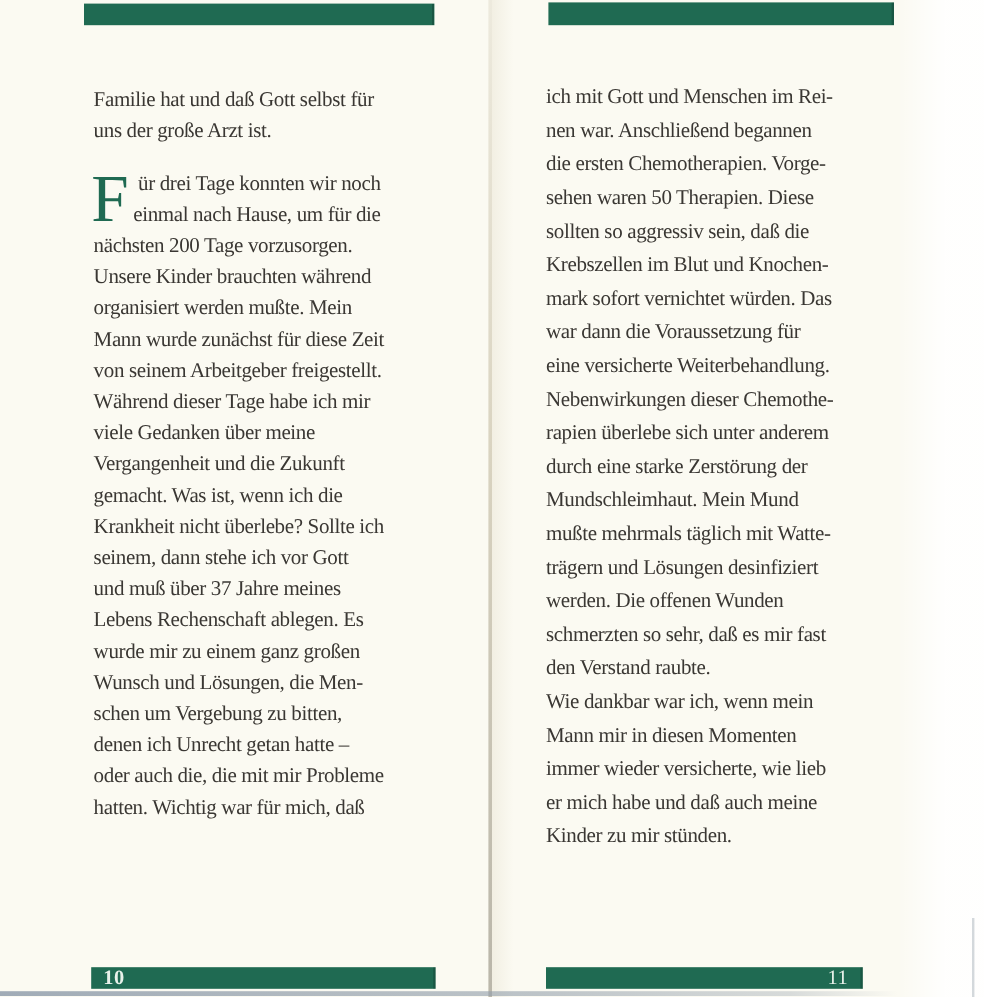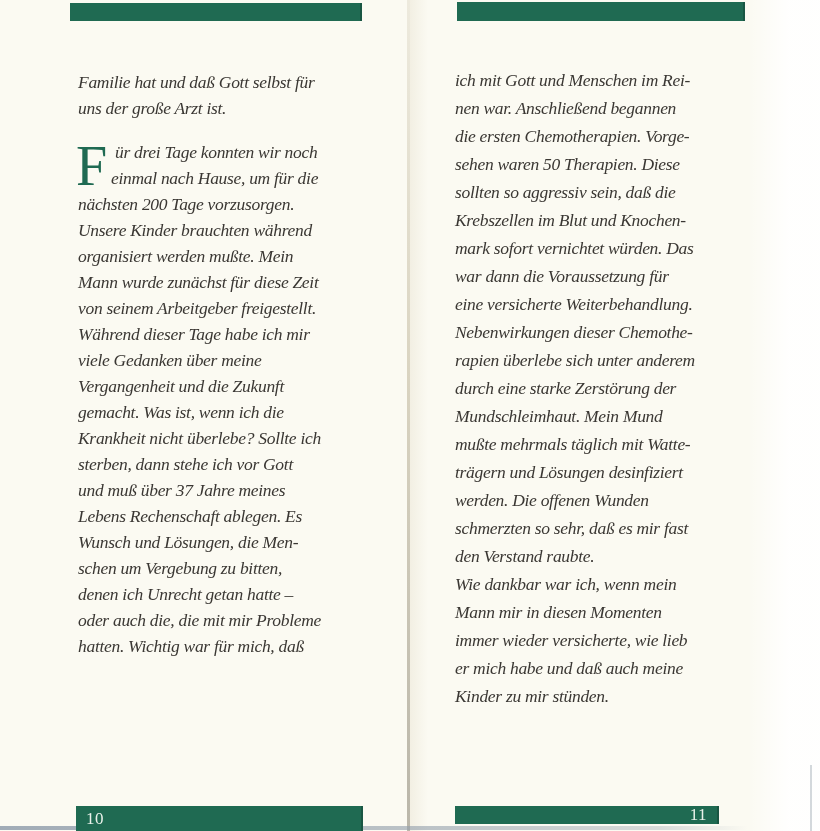--- a/index.html
+++ b/index.html
@@ -28,37 +28,37 @@
     background: linear-gradient(to right, rgba(222,214,192,0.30), rgba(222,214,192,0));
   }
   .bar {
     position: absolute;
     background: var(--bar-green, #1f6a52);
     display: flex; align-items: center;
     box-shadow: inset -2px 0 0 rgba(0,0,0,0.18);
   }
   .bar.top-left    { left: 70px;  top: 3px;   width: 292px; height: 18px; }
   .bar.top-right   { left: 457px; top: 2px;   width: 288px; height: 19px; }
-  .bar.bottom-left { left: 76px;  top: 806px; width: 287px; height: 26px; }
+  .bar.bottom-left { left: 76px;  top: 806px; width: 287px; height: 18px; font-weight: bold; }
   .bar.bottom-right{ left: 455px; top: 806px; width: 264px; height: 18px; justify-content: flex-end; }
   .page-num {
     color: var(--page-number, #e9f1ea);
     font-size: 17px; line-height: 18px;
     letter-spacing: 0.5px;
   }
   .bar.bottom-left .page-num  { padding-left: 10px; }
   .bar.bottom-right .page-num { padding-right: 12px; }
 
   .text-col {
     position: absolute;
     font-size: 17.5px;
     letter-spacing: -0.3px;
     white-space: nowrap;
   }
-  .text-col .line { display: block; font-style: italic; }
+  .text-col .line { display: block; }
   #left-text  { left: 78px;  top: 69px; }
   #left-text .line  { height: 26px; line-height: 26px; }
   #right-text { left: 455px; top: 66px; }
   #right-text .line { height: 28px; line-height: 28px; }
 
   .para { position: relative; }
   #left-para2 { margin-top: 18px; }
 
   .dropcap {
     position: absolute; left: -2px; top: 3px;
@@ -103,23 +103,24 @@
       <div class="line">nächsten 200 Tage vorzusorgen.</div>
       <div class="line">Unsere Kinder brauchten während</div>
       <div class="line">organisiert werden mußte. Mein</div>
       <div class="line">Mann wurde zunächst für diese Zeit</div>
       <div class="line">von seinem Arbeitgeber freigestellt.</div>
       <div class="line">Während dieser Tage habe ich mir</div>
       <div class="line">viele Gedanken über meine</div>
       <div class="line">Vergangenheit und die Zukunft</div>
       <div class="line">gemacht. Was ist, wenn ich die</div>
       <div class="line">Krankheit nicht überlebe? Sollte ich</div>
-      <div class="line">sterben, dann stehe ich vor Gott</div>
+      <div class="line">seinem, dann stehe ich vor Gott</div>
       <div class="line">und muß über 37 Jahre meines</div>
       <div class="line">Lebens Rechenschaft ablegen. Es</div>
+      <div class="line">wurde mir zu einem ganz großen</div>
       <div class="line">Wunsch und Lösungen, die Men-</div>
       <div class="line">schen um Vergebung zu bitten,</div>
       <div class="line">denen ich Unrecht getan hatte –</div>
       <div class="line">oder auch die, die mit mir Probleme</div>
       <div class="line">hatten. Wichtig war für mich, daß</div>
     </div>
 </div>
 
 <div class="text-col" id="right-text">
   <div class="para">

